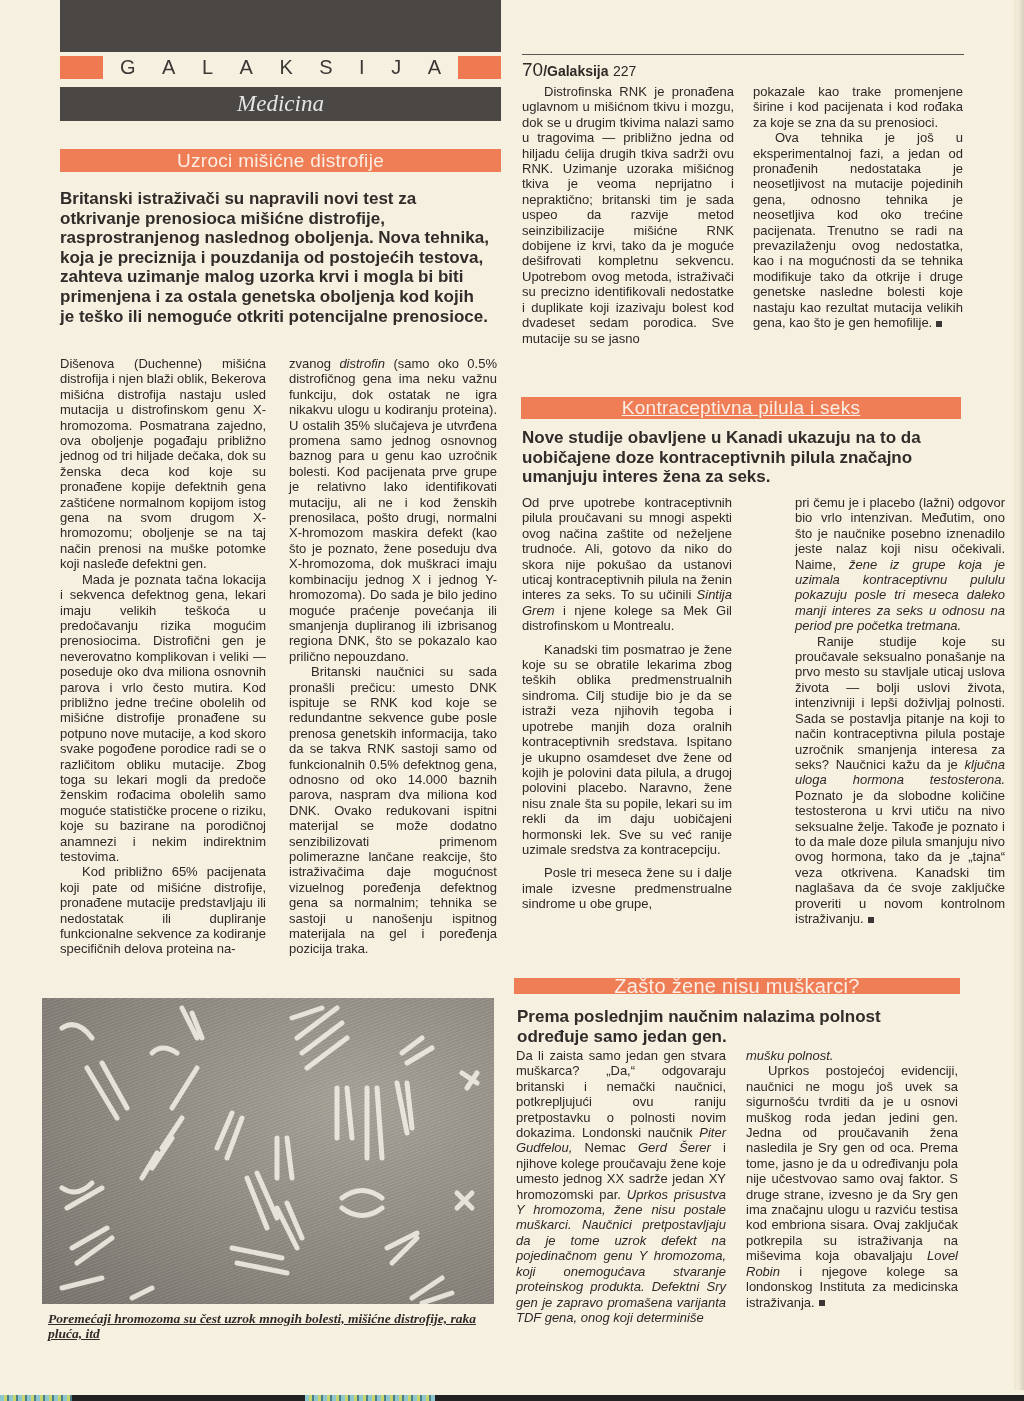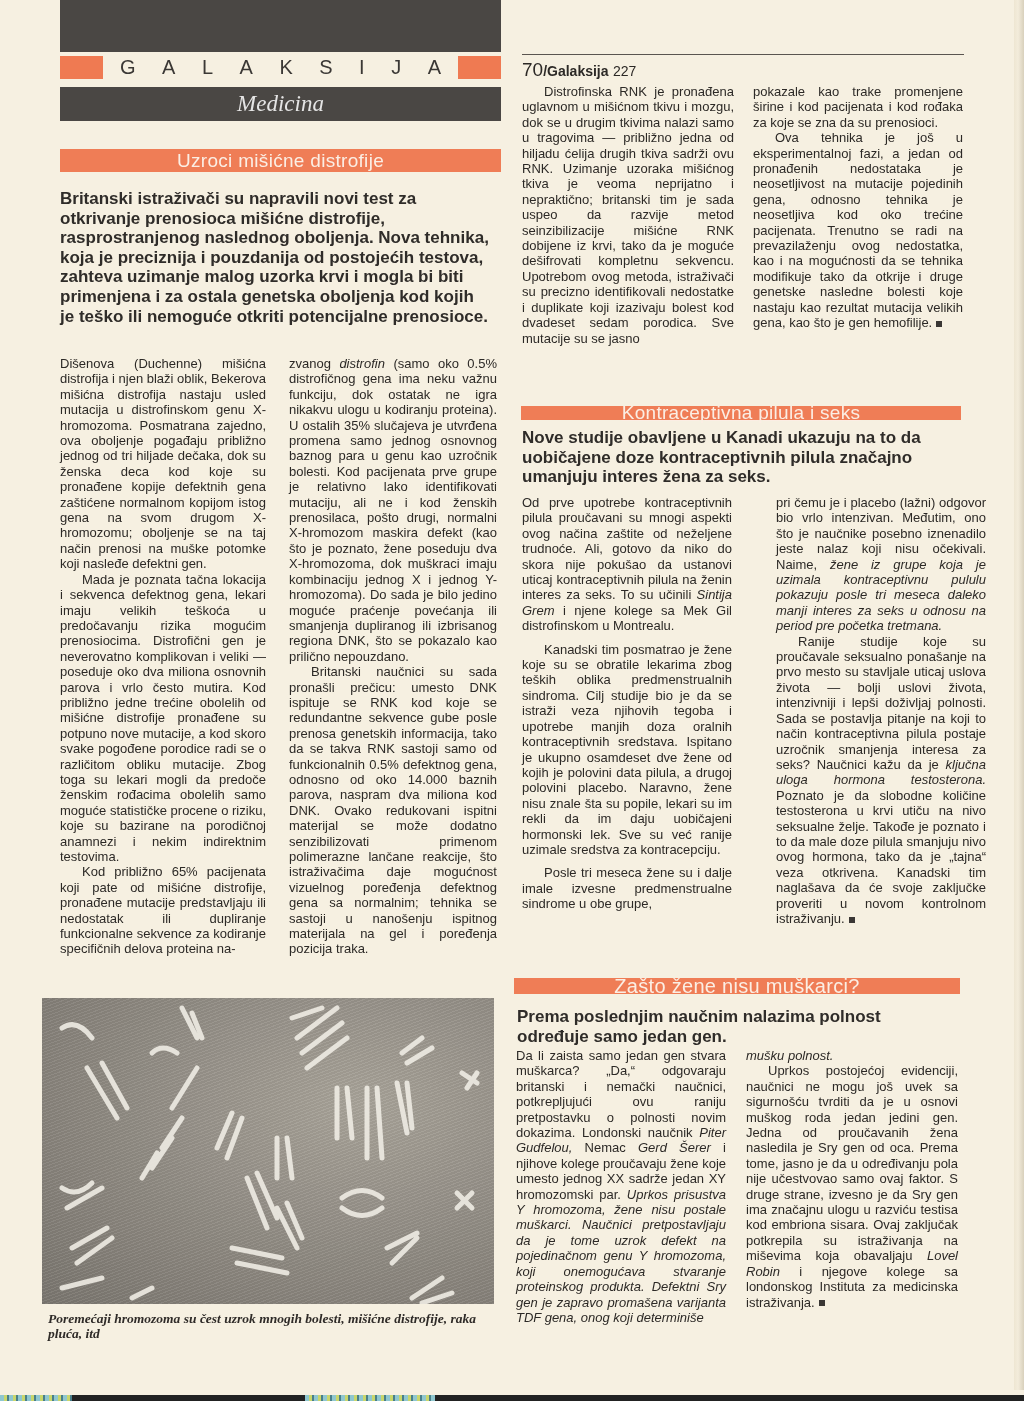--- a/index.html
+++ b/index.html
@@ -37,21 +37,21 @@
   .page-header-right { position: absolute; left: 522px; top: 54px; width: 442px; border-top: 1px solid #5a5550; padding-top: 4px; font-size: 16px; color: #2c2926; }
   .page-header-right .num { font-size: 19px; }
   .page-header-right .mag { font-weight: bold; font-size: 14px; }
   .page-header-right .issue { font-size: 14px; }
 
   .photo { position: absolute; left: 42px; top: 998px; width: 452px; height: 306px; overflow: hidden;
     background:
       repeating-linear-gradient(160deg, rgba(255,255,255,0.06) 0 1px, rgba(0,0,0,0.04) 1px 3px),
       radial-gradient(ellipse at 70% 35%, #a9a49a 0%, #8f8a82 55%, #7a766f 100%); }
   .photo svg { position: absolute; left: 0; top: 0; }
-  .caption { position: absolute; left: 48px; top: 1311px; width: 440px; font-family: "Liberation Serif", "DejaVu Serif", serif; font-style: italic; font-weight: bold; font-size: 13.5px; line-height: 15px; color: #2f2b28; }
+  .caption { position: absolute; left: 48px; top: 1311px; width: 440px; font-family: "Liberation Serif", "DejaVu Serif", serif; font-style: italic; font-weight: bold; font-size: 13.5px; line-height: 15px; color: #2f2b28; text-decoration: underline; }
 </style>
 </head>
 <body>
 
 <div class="page">
 
   <div class="top-dark"></div>
   <div class="brand-row">
     <div class="orange-block"></div>
     <div class="brand">
@@ -92,32 +92,32 @@
   </div>
 
   <div class="col" style="left:522px; top:84px; width:212px;">
     <p class="ind">Distrofinska RNK je pronađena uglavnom u mišićnom tkivu i mozgu, dok se u drugim tkivima nalazi samo u tragovima — približno jedna od hiljadu ćelija drugih tkiva sadrži ovu RNK. Uzimanje uzoraka mišićnog tkiva je veoma neprijatno i nepraktično; britanski tim je sada uspeo da razvije metod seinzibilizacije mišićne RNK dobijene iz krvi, tako da je moguće dešifrovati kompletnu sekvencu. Upotrebom ovog metoda, istraživači su precizno identifikovali nedostatke i duplikate koji izazivaju bolest kod dvadeset sedam porodica. Sve mutacije su se jasno</p>
   </div>
   <div class="col" style="left:753px; top:84px; width:210px;">
     <p>pokazale kao trake promenjene širine i kod pacijenata i kod rođaka za koje se zna da su prenosioci.</p>
     <p class="ind"><span>Ova tehnika je još u eksperimentalnoj fazi, a jedan od pronađenih nedostataka je neosetljivost na mutacije pojedinih gena, odnosno tehnika je neosetljiva kod oko trećine pacijenata. Trenutno se radi na prevazilaženju ovog nedostatka, kao i na mogućnosti da se tehnika modifikuje tako da otkrije i druge genetske nasledne bolesti koje nastaju kao rezultat mutacija velikih gena, kao što je gen hemofilije.</span><span class="endmark"></span></p>
   </div>
 
-  <div class="orange-title" style="left:521px; top:406px; width:440px; height:14px;text-decoration:underline;">
+  <div class="orange-title" style="left:521px; top:397px; width:440px; height:22px;text-decoration:underline;">
     <span>Kontraceptivna pilula i seks</span>
   </div>
   <div class="lead" style="left:522px; top:428px; width:445px; font-size:17px; line-height:19.5px;">Nove studije obavljene u Kanadi ukazuju na to da uobičajene doze kontraceptivnih pilula značajno umanjuju interes žena za seks.</div>
 
   <div class="col" style="left:522px; top:495px; width:210px;">
     <p><span>Od prve upotrebe kontraceptivnih pilula proučavani su mnogi aspekti ovog načina zaštite od neželjene trudnoće. Ali, gotovo da niko do skora nije pokušao da ustanovi uticaj kontraceptivnih pilula na ženin interes za seks. To su učinili </span><em>Sintija Grem</em><span> i njene kolege sa Mek Gil distrofinskom u Montrealu.</span></p>
     <p class="ind" style="margin-top:8px;">Kanadski tim posmatrao je žene koje su se obratile lekarima zbog teških oblika predmenstrualnih sindroma. Cilj studije bio je da se istraži veza njihovih tegoba i upotrebe manjih doza oralnih kontraceptivnih sredstava. Ispitano je ukupno osamdeset dve žene od kojih je polovini data pilula, a drugoj polovini placebo. Naravno, žene nisu znale šta su popile, lekari su im rekli da im daju uobičajeni hormonski lek. Sve su već ranije uzimale sredstva za kontracepciju.</p>
     <p class="ind" style="margin-top:8px;">Posle tri meseca žene su i dalje imale izvesne predmenstrualne sindrome u obe grupe,</p>
   </div>
 
-  <div class="col" style="left:776px; top:495px; width:210px;">
+  <div class="col" style="left:795px; top:495px; width:210px;">
     <p><span>pri čemu je i placebo (lažni) odgovor bio vrlo intenzivan. Međutim, ono što je naučnike posebno iznenadilo jeste nalaz koji nisu očekivali. Naime, </span><em>žene iz grupe koja je uzimala kontraceptivnu pululu pokazuju posle tri meseca daleko manji interes za seks u odnosu na period pre početka tretmana.</em></p>
     <p class="ind"><span>Ranije studije koje su proučavale seksualno ponašanje na prvo mesto su stavljale uticaj uslova života — bolji uslovi života, intenzivniji i lepši doživljaj polnosti. Sada se postavlja pitanje na koji to način kontraceptivna pilula postaje uzročnik smanjenja interesa za seks? Naučnici kažu da je </span><em>ključna uloga hormona testosterona.</em><span> Poznato je da slobodne količine testosterona u krvi utiču na nivo seksualne želje. Takođe je poznato i to da male doze pilula smanjuju nivo ovog hormona, tako da je „tajna“ veza otkrivena. Kanadski tim naglašava da će svoje zaključke proveriti u novom kontrolnom istraživanju.</span><span class="endmark"></span></p>
   </div>
 
   <div class="orange-title" style="left:514px; top:978px; width:446px; height:16px; font-size:20px;">
     <span>Zašto žene nisu muškarci?</span>
   </div>
   <div class="lead" style="left:517px; top:1007px; width:440px; font-size:17px; line-height:19.5px;">Prema poslednjim naučnim nalazima polnost određuje samo jedan gen.</div>
 
   <div class="col" style="left:516px; top:1048px; width:210px;">

